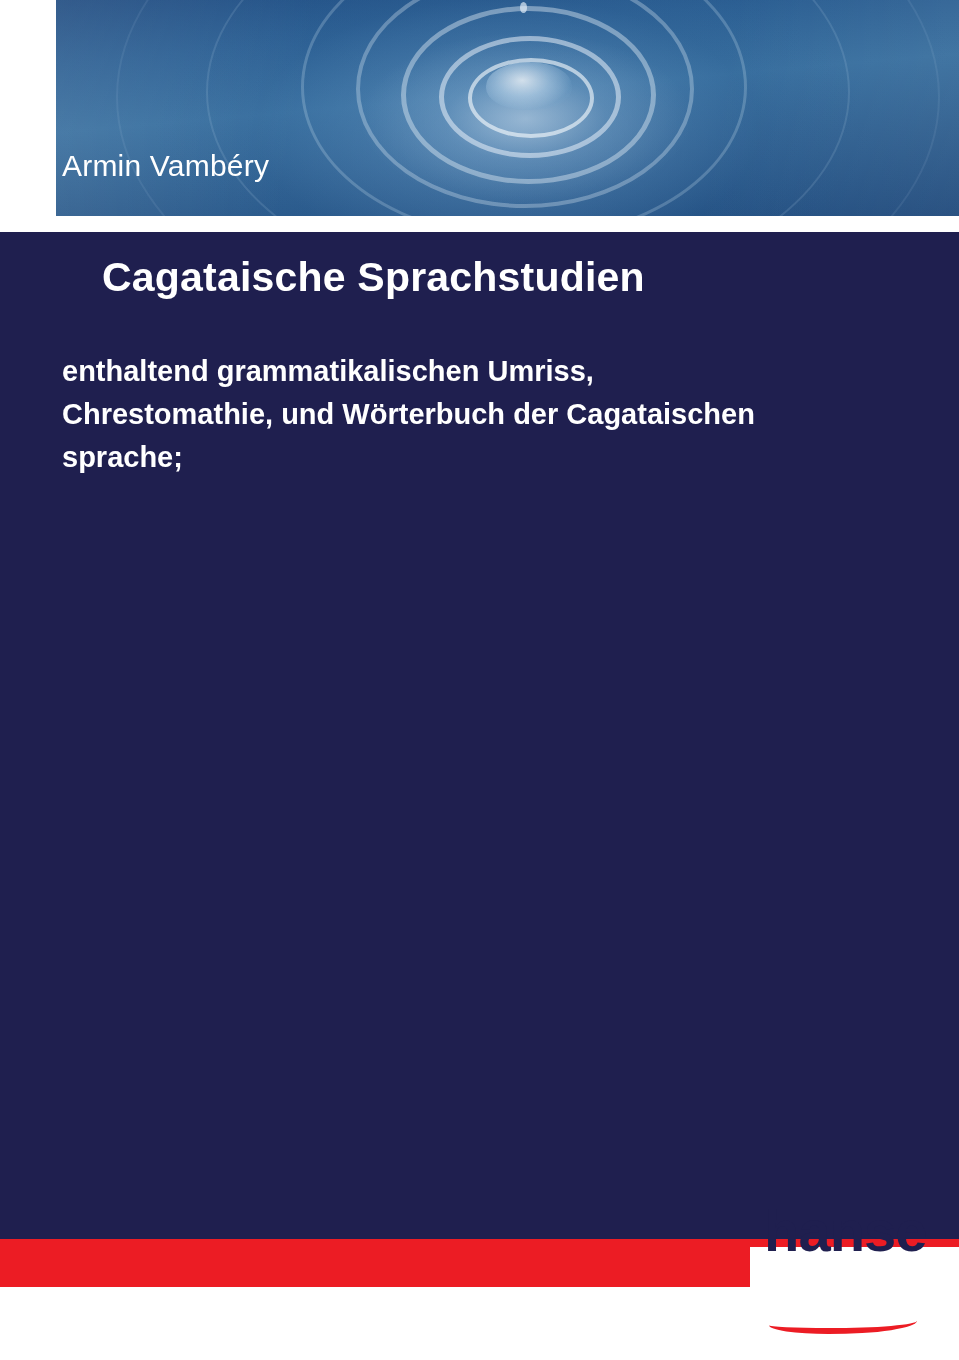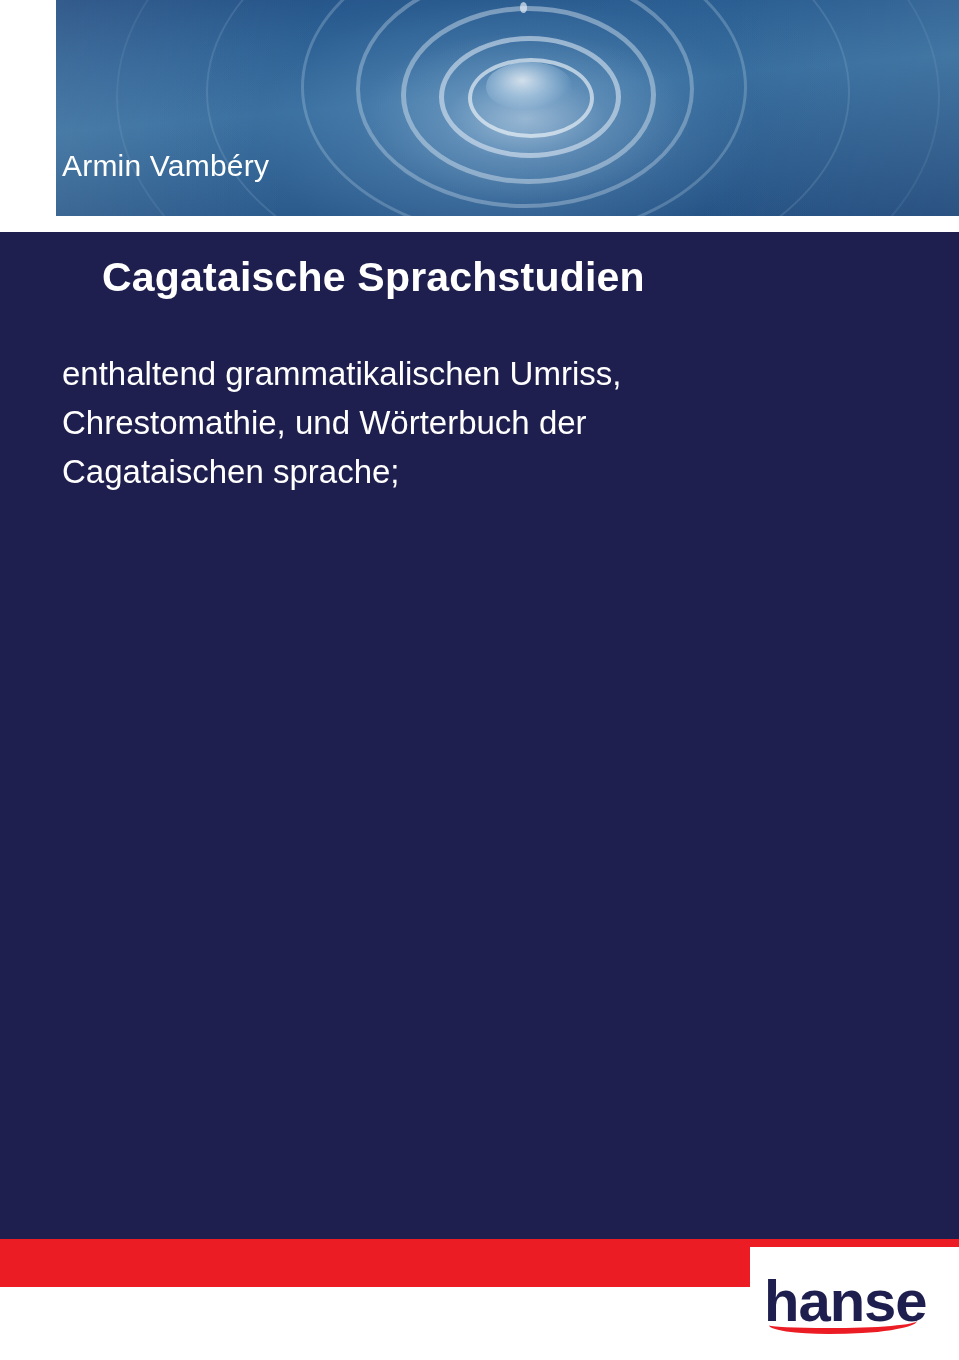--- a/index.html
+++ b/index.html
@@ -115,22 +115,22 @@
     letter-spacing: 0.2px;
     line-height: 1.25;
     margin-left: 40px;
   }
   .subtitle {
     position: absolute;
     left: 62px;
     top: 350px;
     width: 700px;
     color: #ffffff;
-    font-size: 33px;
-    font-weight: 400;
+    font-size: 29px;
+    font-weight: 700;
     line-height: 1.48;
   }
 
   
   .red-bar {
     position: absolute;
     left: 0;
     top: 1239px;
     width: 959px;
     height: 48px;
@@ -140,21 +140,21 @@
     position: absolute;
     left: 750px;
     top: 1247px;
     width: 209px;
     height: 113px;
     background: #ffffff;
   }
   .logo-wordmark {
     position: absolute;
     left: 764px;
-    top: 1272px;
+    top: 1202px;
     color: #1f1f4f;
     font-size: 58px;
     font-weight: bold;
     letter-spacing: -1px;
     line-height: 1;
   }
   .logo-swoosh {
     position: absolute;
     left: 769px;
     top: 1312px;

